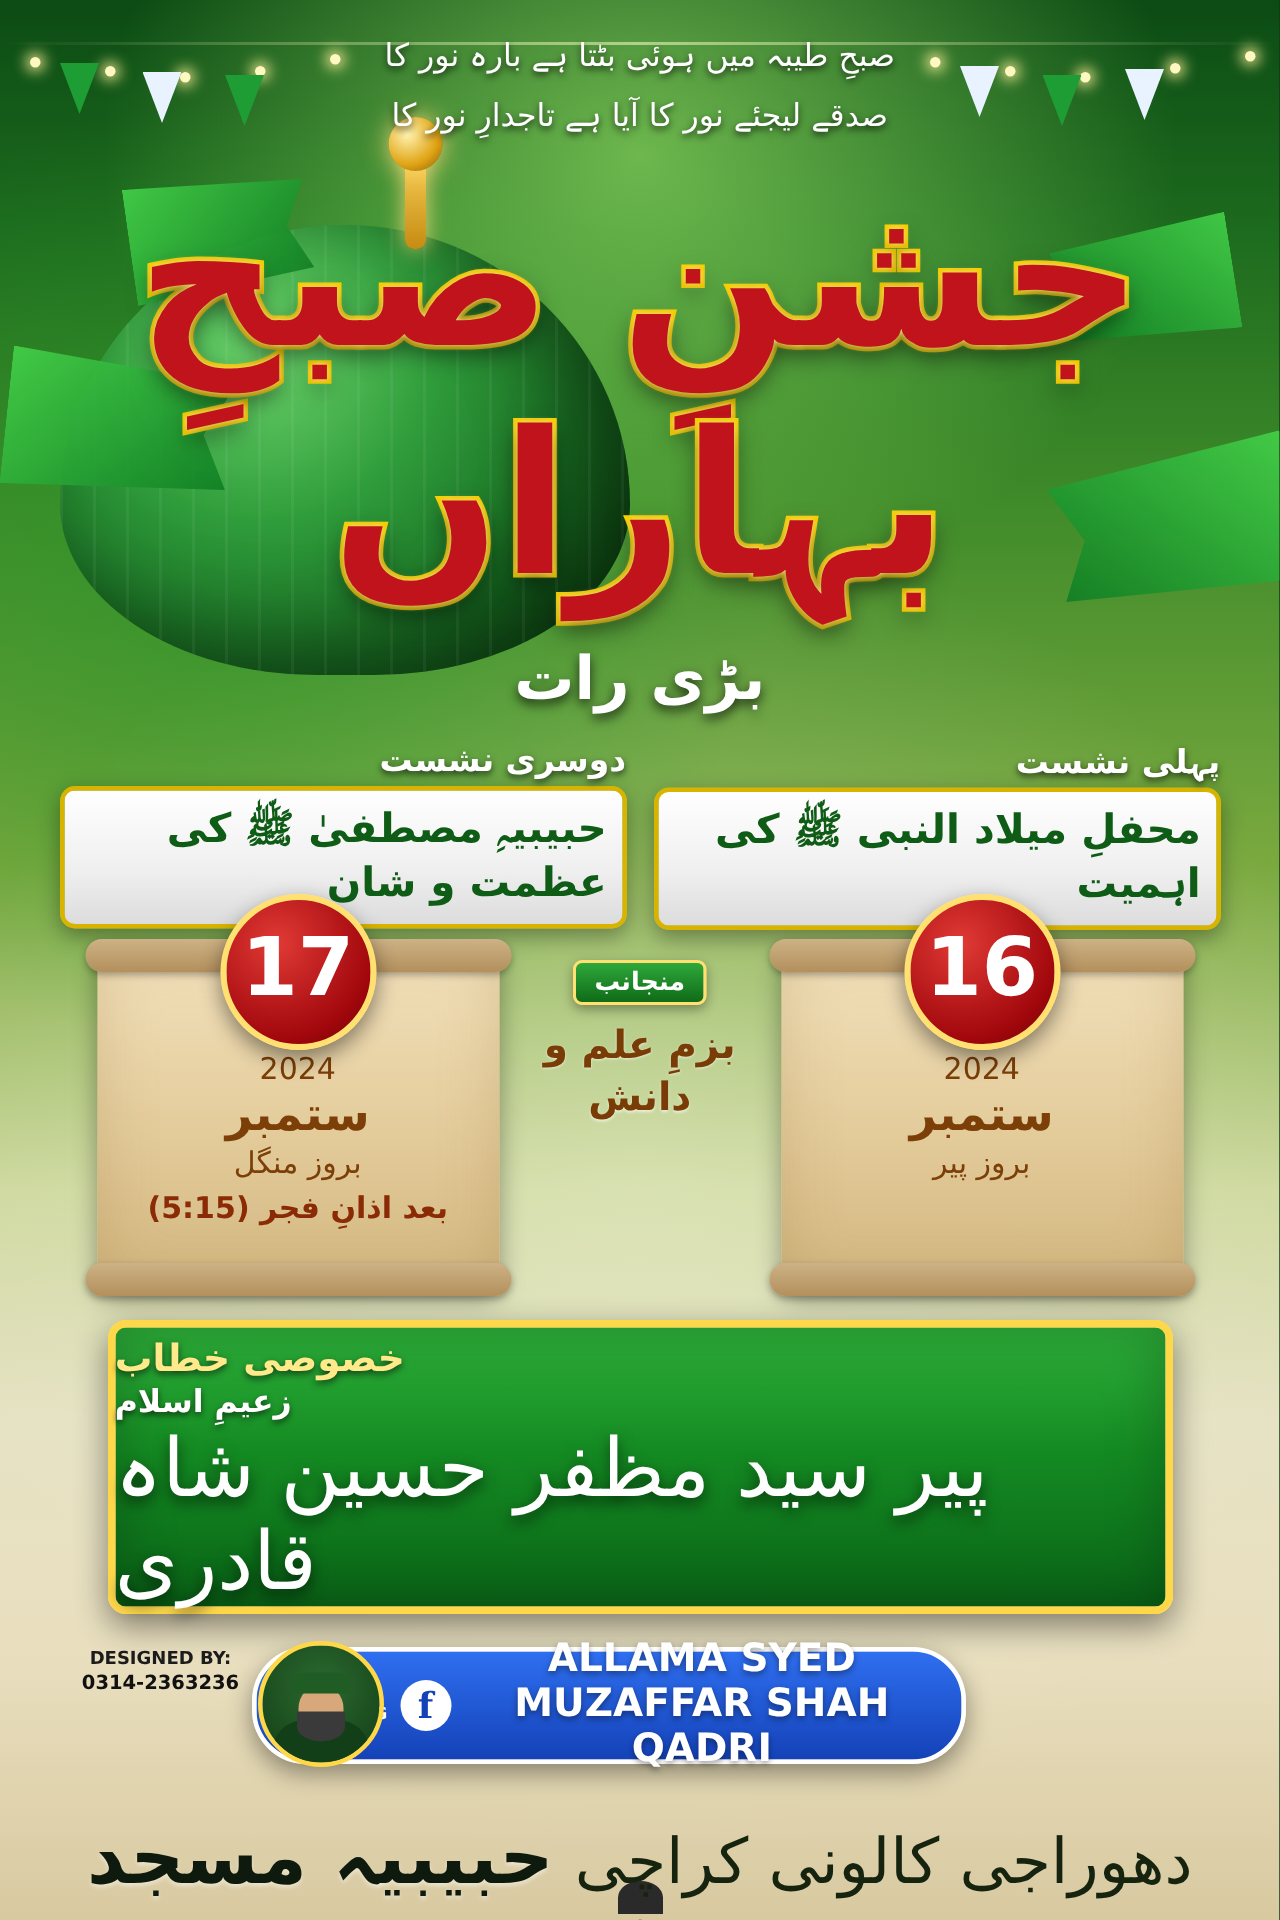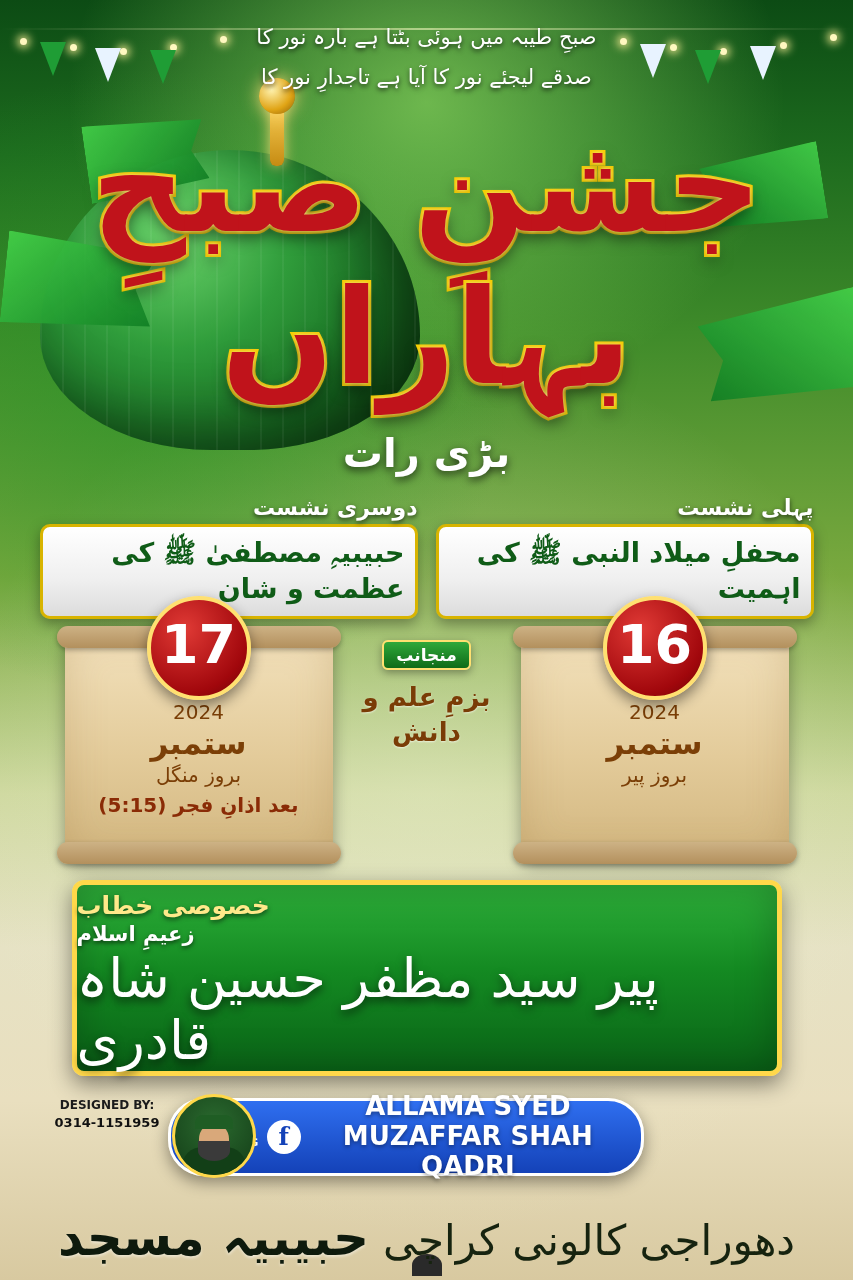--- a/index.html
+++ b/index.html
@@ -333,21 +333,21 @@
   </div>
 
   <div class="speakerPanel">
     <div class="khitab">خصوصی خطاب</div>
     <div class="zaeem">زعیمِ اسلام</div>
     <div class="speakerName">پیر سید مظفر حسین شاہ قادری</div>
   </div>
 
   <div class="designer">
     <div>DESIGNED BY:</div>
-    <div class="designerPhone">0314-1151959</div>
+    <div class="designerPhone">0314-2363236</div>
   </div>
 
   <div class="liveBar">
     <div class="liveName">
       <div>ALLAMA SYED</div>
       <div>MUZAFFAR SHAH QADRI</div>
     </div>
     <div class="fbIcon">f</div>
     <div class="liveTag">
       <div>LIVE</div>

